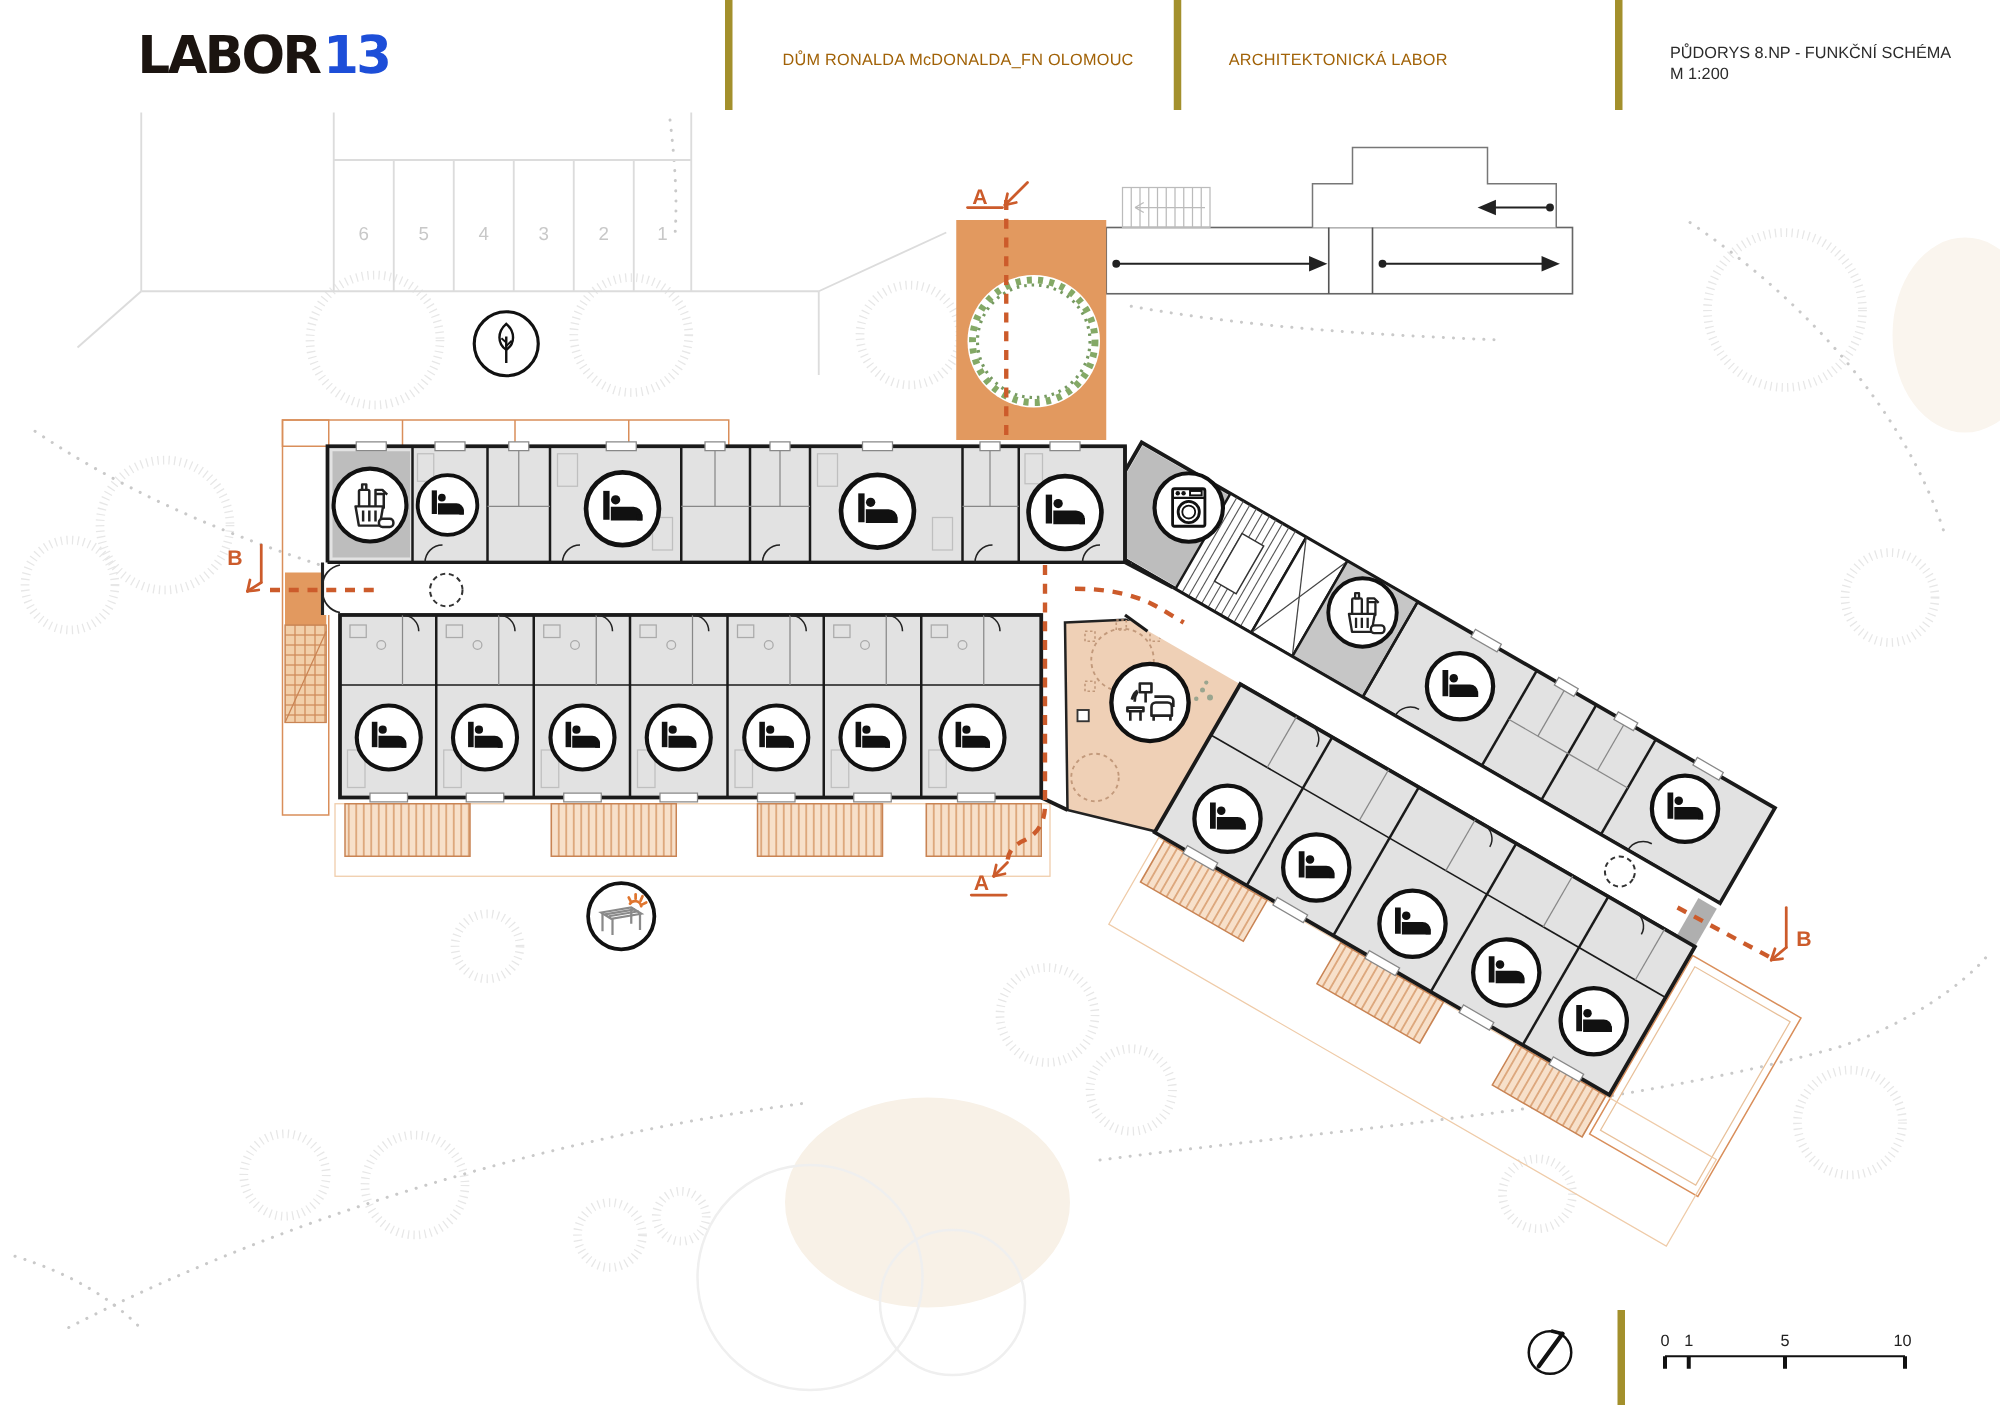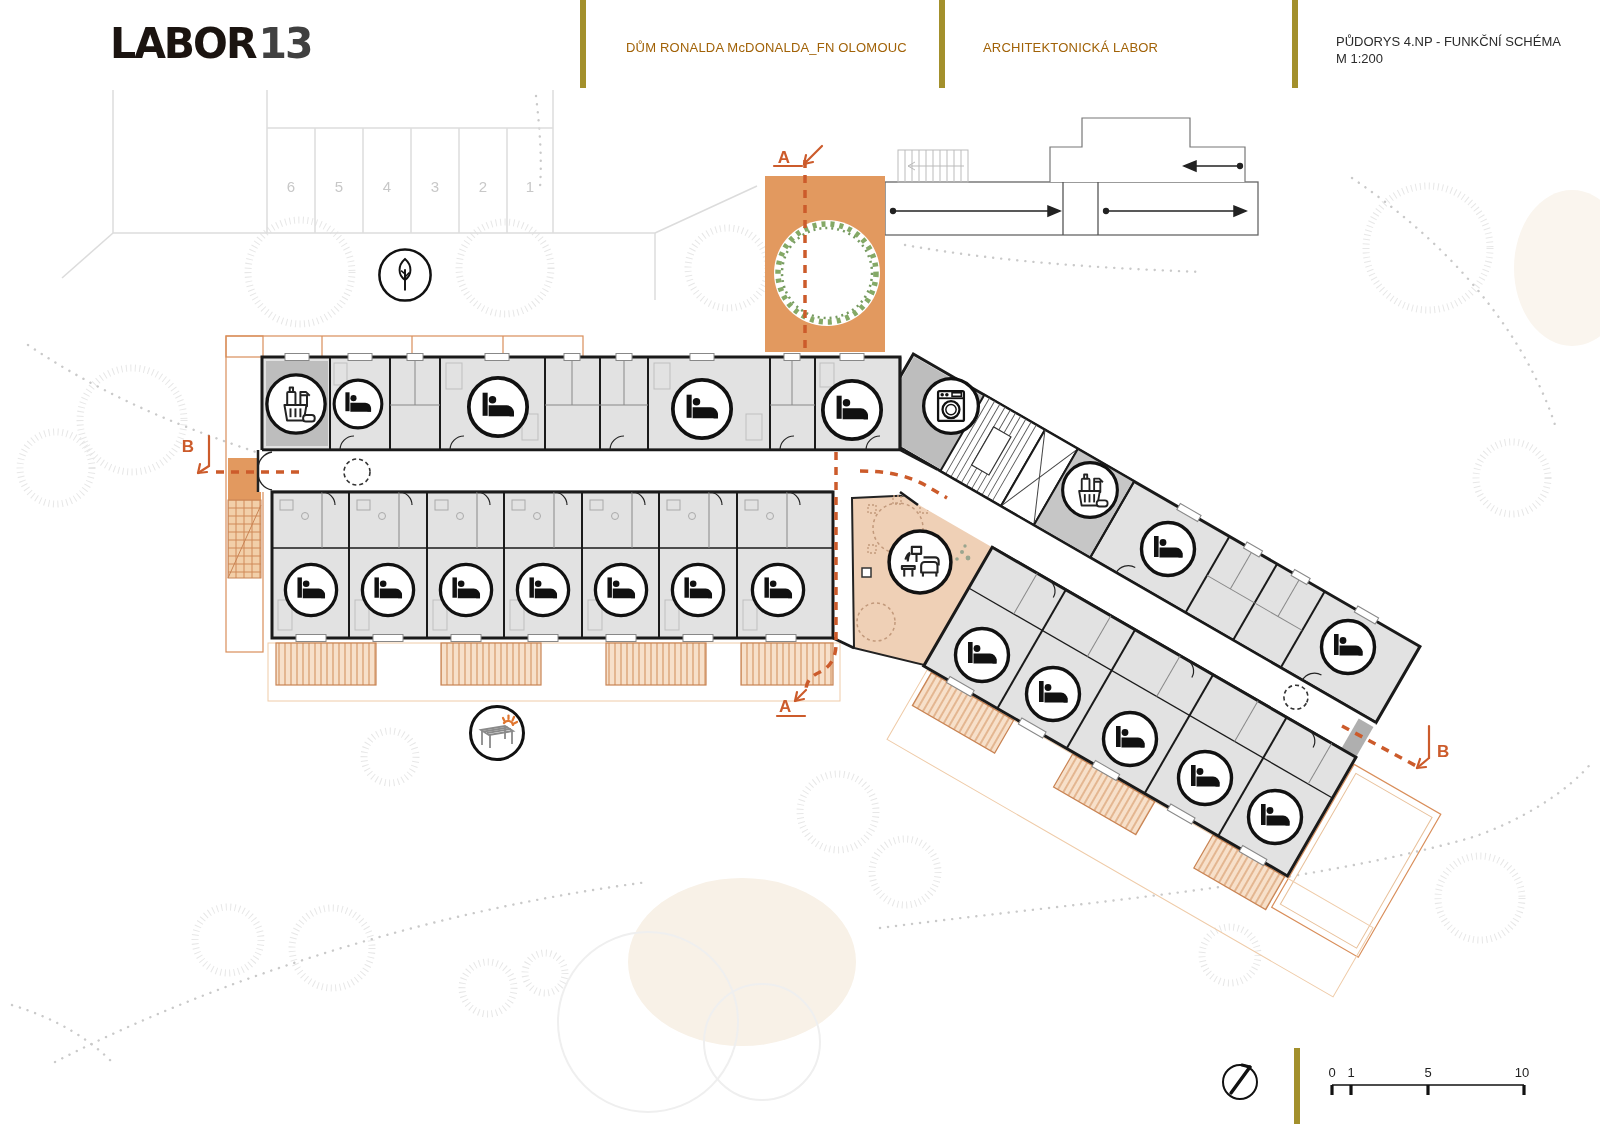--- a/index.html
+++ b/index.html
@@ -1,42 +1,42 @@
 <!DOCTYPE html>
 <html><head>
 <meta charset="utf-8">
 <style>
   html,body{margin:0;padding:0;background:#fff;}
   .page{position:relative;width:1600px;height:1131px;background:#fff;overflow:hidden;
         font-family:"Liberation Sans","DejaVu Sans",sans-serif;}
   .logo{position:absolute;left:110px;top:24px;font-family:"DejaVu Sans",sans-serif;
         font-weight:900;font-size:41px;letter-spacing:-2px;transform:scaleY(1.02);line-height:1;}
   .logo .lg1{color:#1b1410;text-align:right;}
-  .logo .lg2{color:#404040;margin-left:3px;}
+  .logo .lg2{color:#1d4ed8;margin-left:3px;}
   .vbar{position:absolute;top:0;width:6px;height:88px;background:#a3902c;}
   .vbar.b1{left:580px;} .vbar.b2{left:939px;} .vbar.b3{left:1292px;}
   .vbar.footer{top:1048px;left:1294px;height:76px;}
   .htxt{position:absolute;top:40px;font-size:13px;color:#a16207;letter-spacing:.2px;white-space:nowrap;}
   .htxt.t1{left:626px;} .htxt.t2{left:983px;}
   .dtitle{position:absolute;left:1336px;top:33px;font-size:13px;color:#2b2b2b;line-height:17px;white-space:nowrap;}
   svg text{font-family:"Liberation Sans","DejaVu Sans",sans-serif;}
 </style>
 </head>
 <body>
 
 <div class="page">
 
   <div class="logo"><span class="lg1">LABOR</span><span class="lg2">13</span></div>
   <div class="vbar b1"></div>
   <div class="vbar b2"></div>
   <div class="vbar b3"></div>
   <div class="htxt t1">DŮM RONALDA McDONALDA_FN OLOMOUC</div>
   <div class="htxt t2">ARCHITEKTONICKÁ LABOR</div>
   <div class="dtitle">
-    <div>PŮDORYS 4.NP - FUNKČNÍ SCHÉMA</div>
+    <div>PŮDORYS 8.NP - FUNKČNÍ SCHÉMA</div>
     <div>M 1:200</div>
   </div>
   <div class="vbar footer"></div>
 
   <svg width="1600" height="1131" viewBox="0 0 1600 1131" style="position:absolute;left:0;top:0">
     <defs>
       <pattern id="balcHatch" width="6" height="10" patternUnits="userSpaceOnUse">
         <rect width="6" height="10" fill="#F7E0CA"></rect>
           <line x1="3" y1="0" x2="3" y2="10" stroke="#D79A6A" stroke-width="1.2"></line>
       </pattern>

